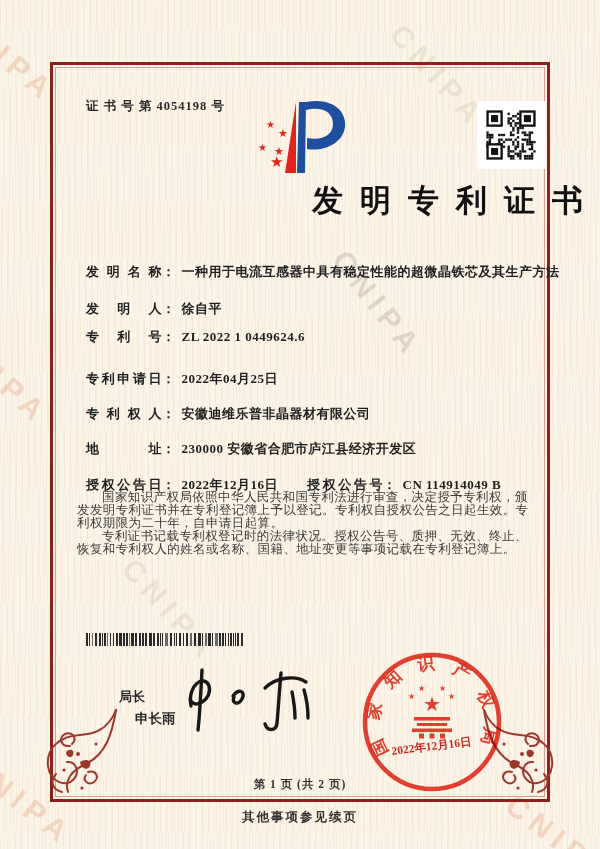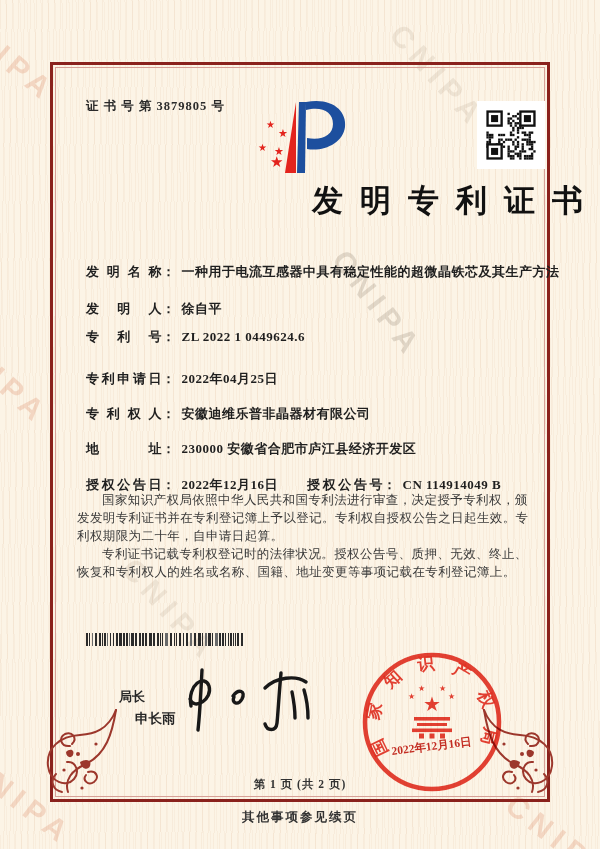--- a/index.html
+++ b/index.html
@@ -47,21 +47,21 @@
   
   .field-row{position:absolute;left:86px;font-size:13px;font-weight:700;
     letter-spacing:0.5px;color:#1f1f1f;white-space:nowrap;margin-top:12px;}
   .f-label{display:inline-block;width:76px;text-align:justify;text-align-last:justify;
     vertical-align:bottom;}
   .f-colon{display:inline-block;margin-right:6px;}
   .grant-no{position:absolute;left:221px;top:0;}
   
   .body-text{
     position:absolute;left:77px;top:491px;width:462px;
-    font-size:12.5px;line-height:18px;letter-spacing:0.4px;color:#3a3a3a;font-weight:500;
+    font-size:12.5px;line-height:13px;letter-spacing:0.4px;color:#3a3a3a;font-weight:500;
   }
   .body-text p{margin:0;text-indent:2em;}
   
   .barcode{position:absolute;left:86px;top:633px;width:158px;height:13px;}
   
   .officer-role{position:absolute;left:87px;top:688px;font-size:13px;font-weight:700;
     font-family:Liberation Serif, serif;color:#262626;margin-left:32px;}
   .officer-name{position:absolute;left:87px;top:710px;font-size:13.5px;font-weight:700;
     font-family:"Liberation Sans","DejaVu Sans",sans-serif;color:#262626;margin-left:48px;}
   .signature{position:absolute;left:175px;top:666px;width:145px;height:72px;}
@@ -119,21 +119,21 @@
     <g fill="#9c372c">
       <circle cx="42" cy="50" r="2"></circle>
         <circle cx="60" cy="40" r="1.6"></circle>
       <circle cx="28" cy="66" r="1.6"></circle>
         <circle cx="46" cy="84" r="1.6"></circle>
       <path d="M44,58 C50,54 56,56 54,62 C52,67 45,65 44,58 Z"></path>
       <path d="M30,48 C34,44 39,46 37,51 C35,55 30,53 30,48 Z"></path>
     </g>
   </svg>
 
-  <div class="cert-no">证 书 号 第 3879805 号</div>
+  <div class="cert-no">证 书 号 第 4054198 号</div>
 
   <svg class="abs" style="left:252px;top:93px;" width="100" height="86" viewBox="0 0 100 86">
     <text x="14" y="35" font-size="10" fill="#e3241d">★</text>
     <text x="26" y="44" font-size="11" fill="#e3241d">★</text>
     <text x="6" y="58" font-size="10" fill="#e3241d">★</text>
     <text x="22" y="62" font-size="11" fill="#e3241d">★</text>
     <text x="18" y="74" font-size="15" fill="#e3241d">★</text>
     <polygon points="44,9 33,80 44,80" fill="#e3241d"></polygon>
     <polygon points="47,9 45,80 53,80 54,9" fill="#1d4f9e"></polygon>
     <path d="M54,9 C80,4 95,18 93,34 C91,50 72,59 55,56 L55,45 C70,48 81,42 81,31 C81,19 70,13 54,17 Z" fill="#1d4f9e"></path>

